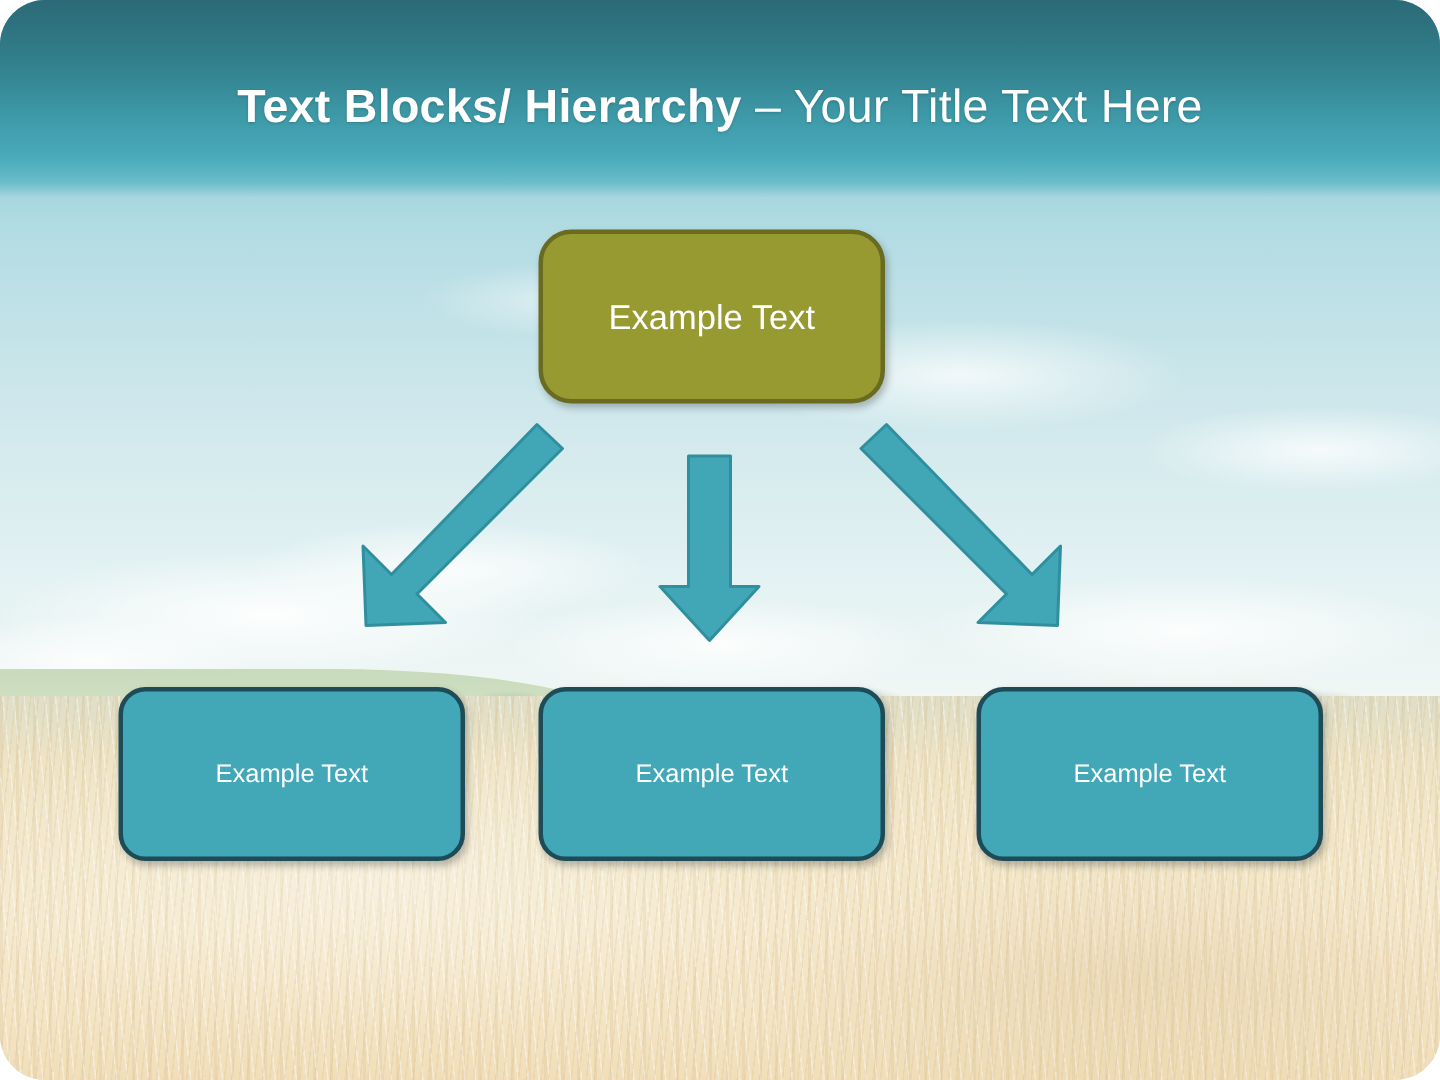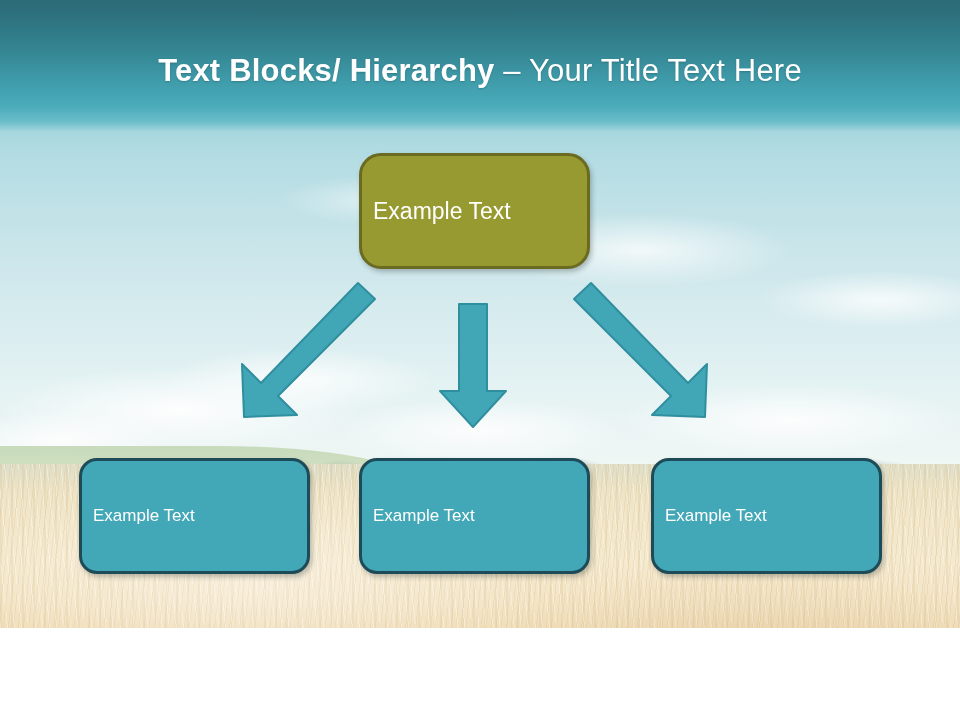--- a/index.html
+++ b/index.html
@@ -3,24 +3,25 @@
 <meta charset="utf-8">
 <style>
   html, body {
     margin: 0;
     padding: 0;
     background: #ffffff;
   }
   #slide {
     position: relative;
     width: 960px;
-    height: 628px;
+    height: 720px;
     overflow: hidden;
     font-family: "Liberation Sans", sans-serif;
     background: #cfe6ee;
+    border-radius: 30px;
   }
 
   
   .bg-photo {
     position: absolute;
     inset: 0;
     z-index: 0;
   }
   .bg-sky {
     position: absolute;
@@ -124,26 +125,26 @@
     pointer-events: none;
   }
   .arrows polygon { pointer-events: auto; }
 
   
   .node {
     position: absolute;
     z-index: 5;
     display: flex;
     align-items: center;
+    justify-content: center;
     box-sizing: border-box;
     color: #ffffff;
     text-align: center;
     border-radius: 18px;
     box-shadow: 2px 3px 5px rgba(40,50,45,0.30);
-    padding-left: 11px;
   }
   .node-top {
     left: 359px;
     top: 153px;
     width: 231px;
     height: 116px;
     background: #979a31;
     border: 3px solid #6a6b20;
     font-size: 23px;
     border-radius: 22px;

